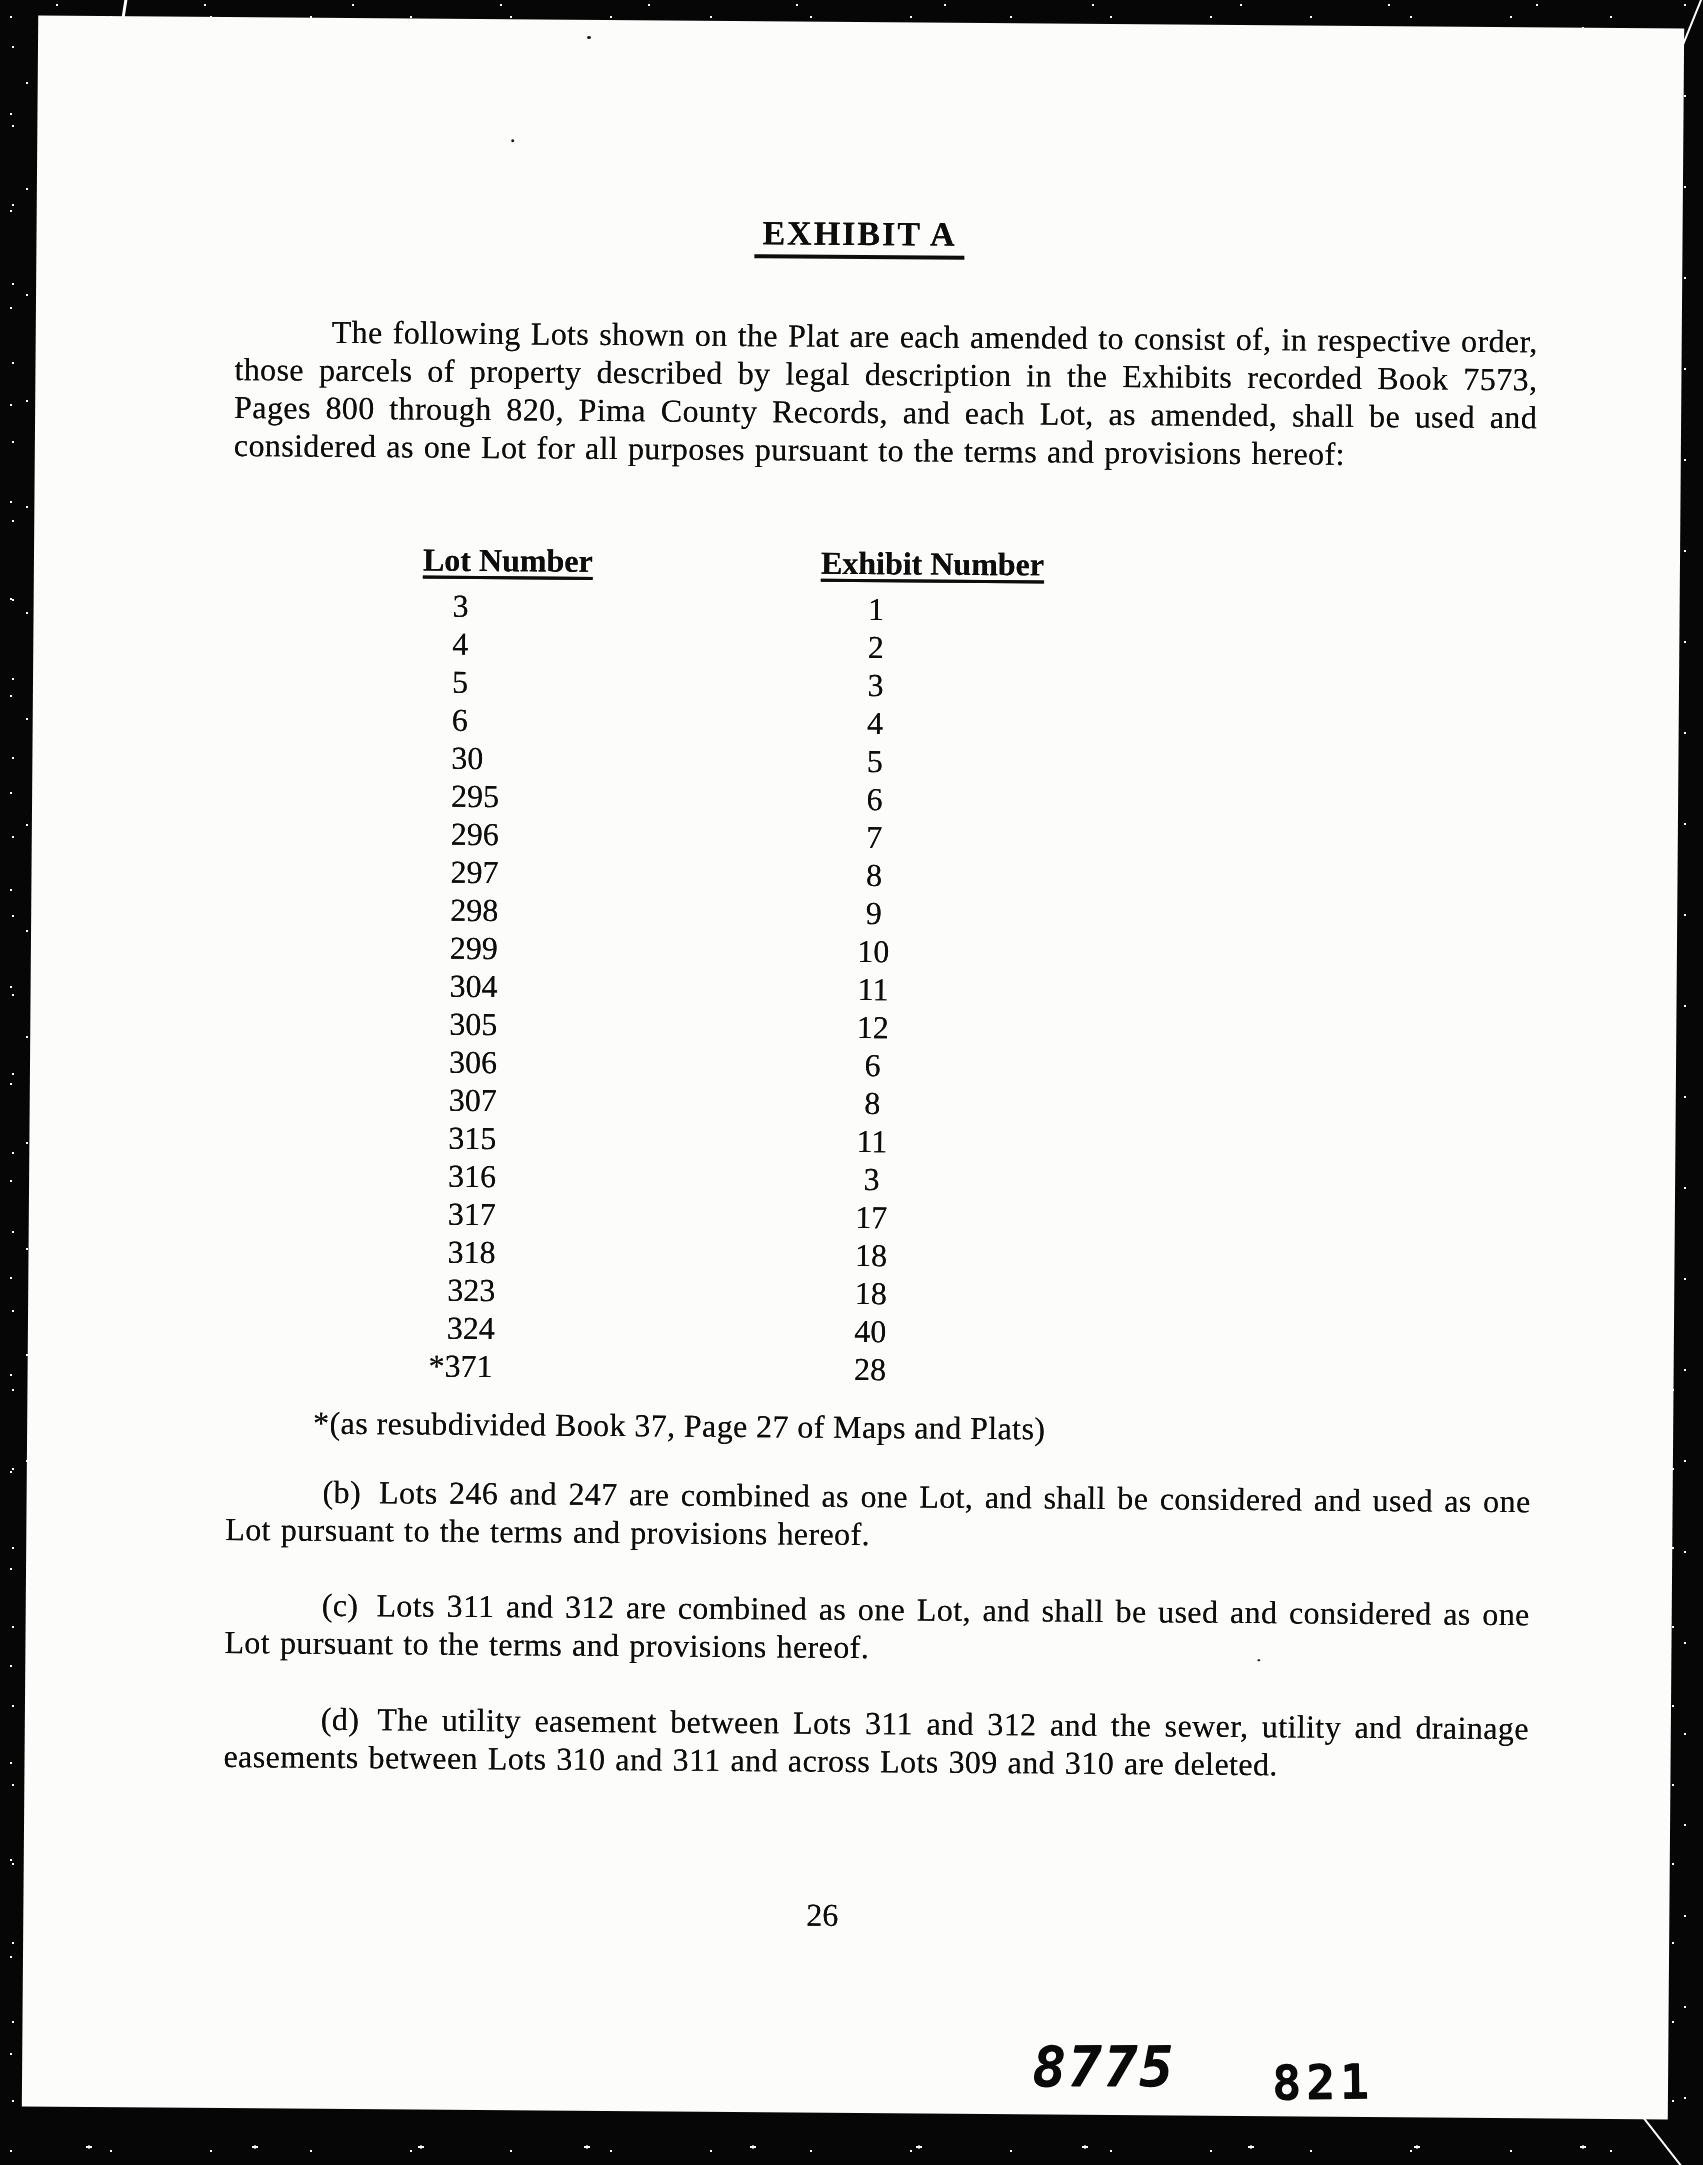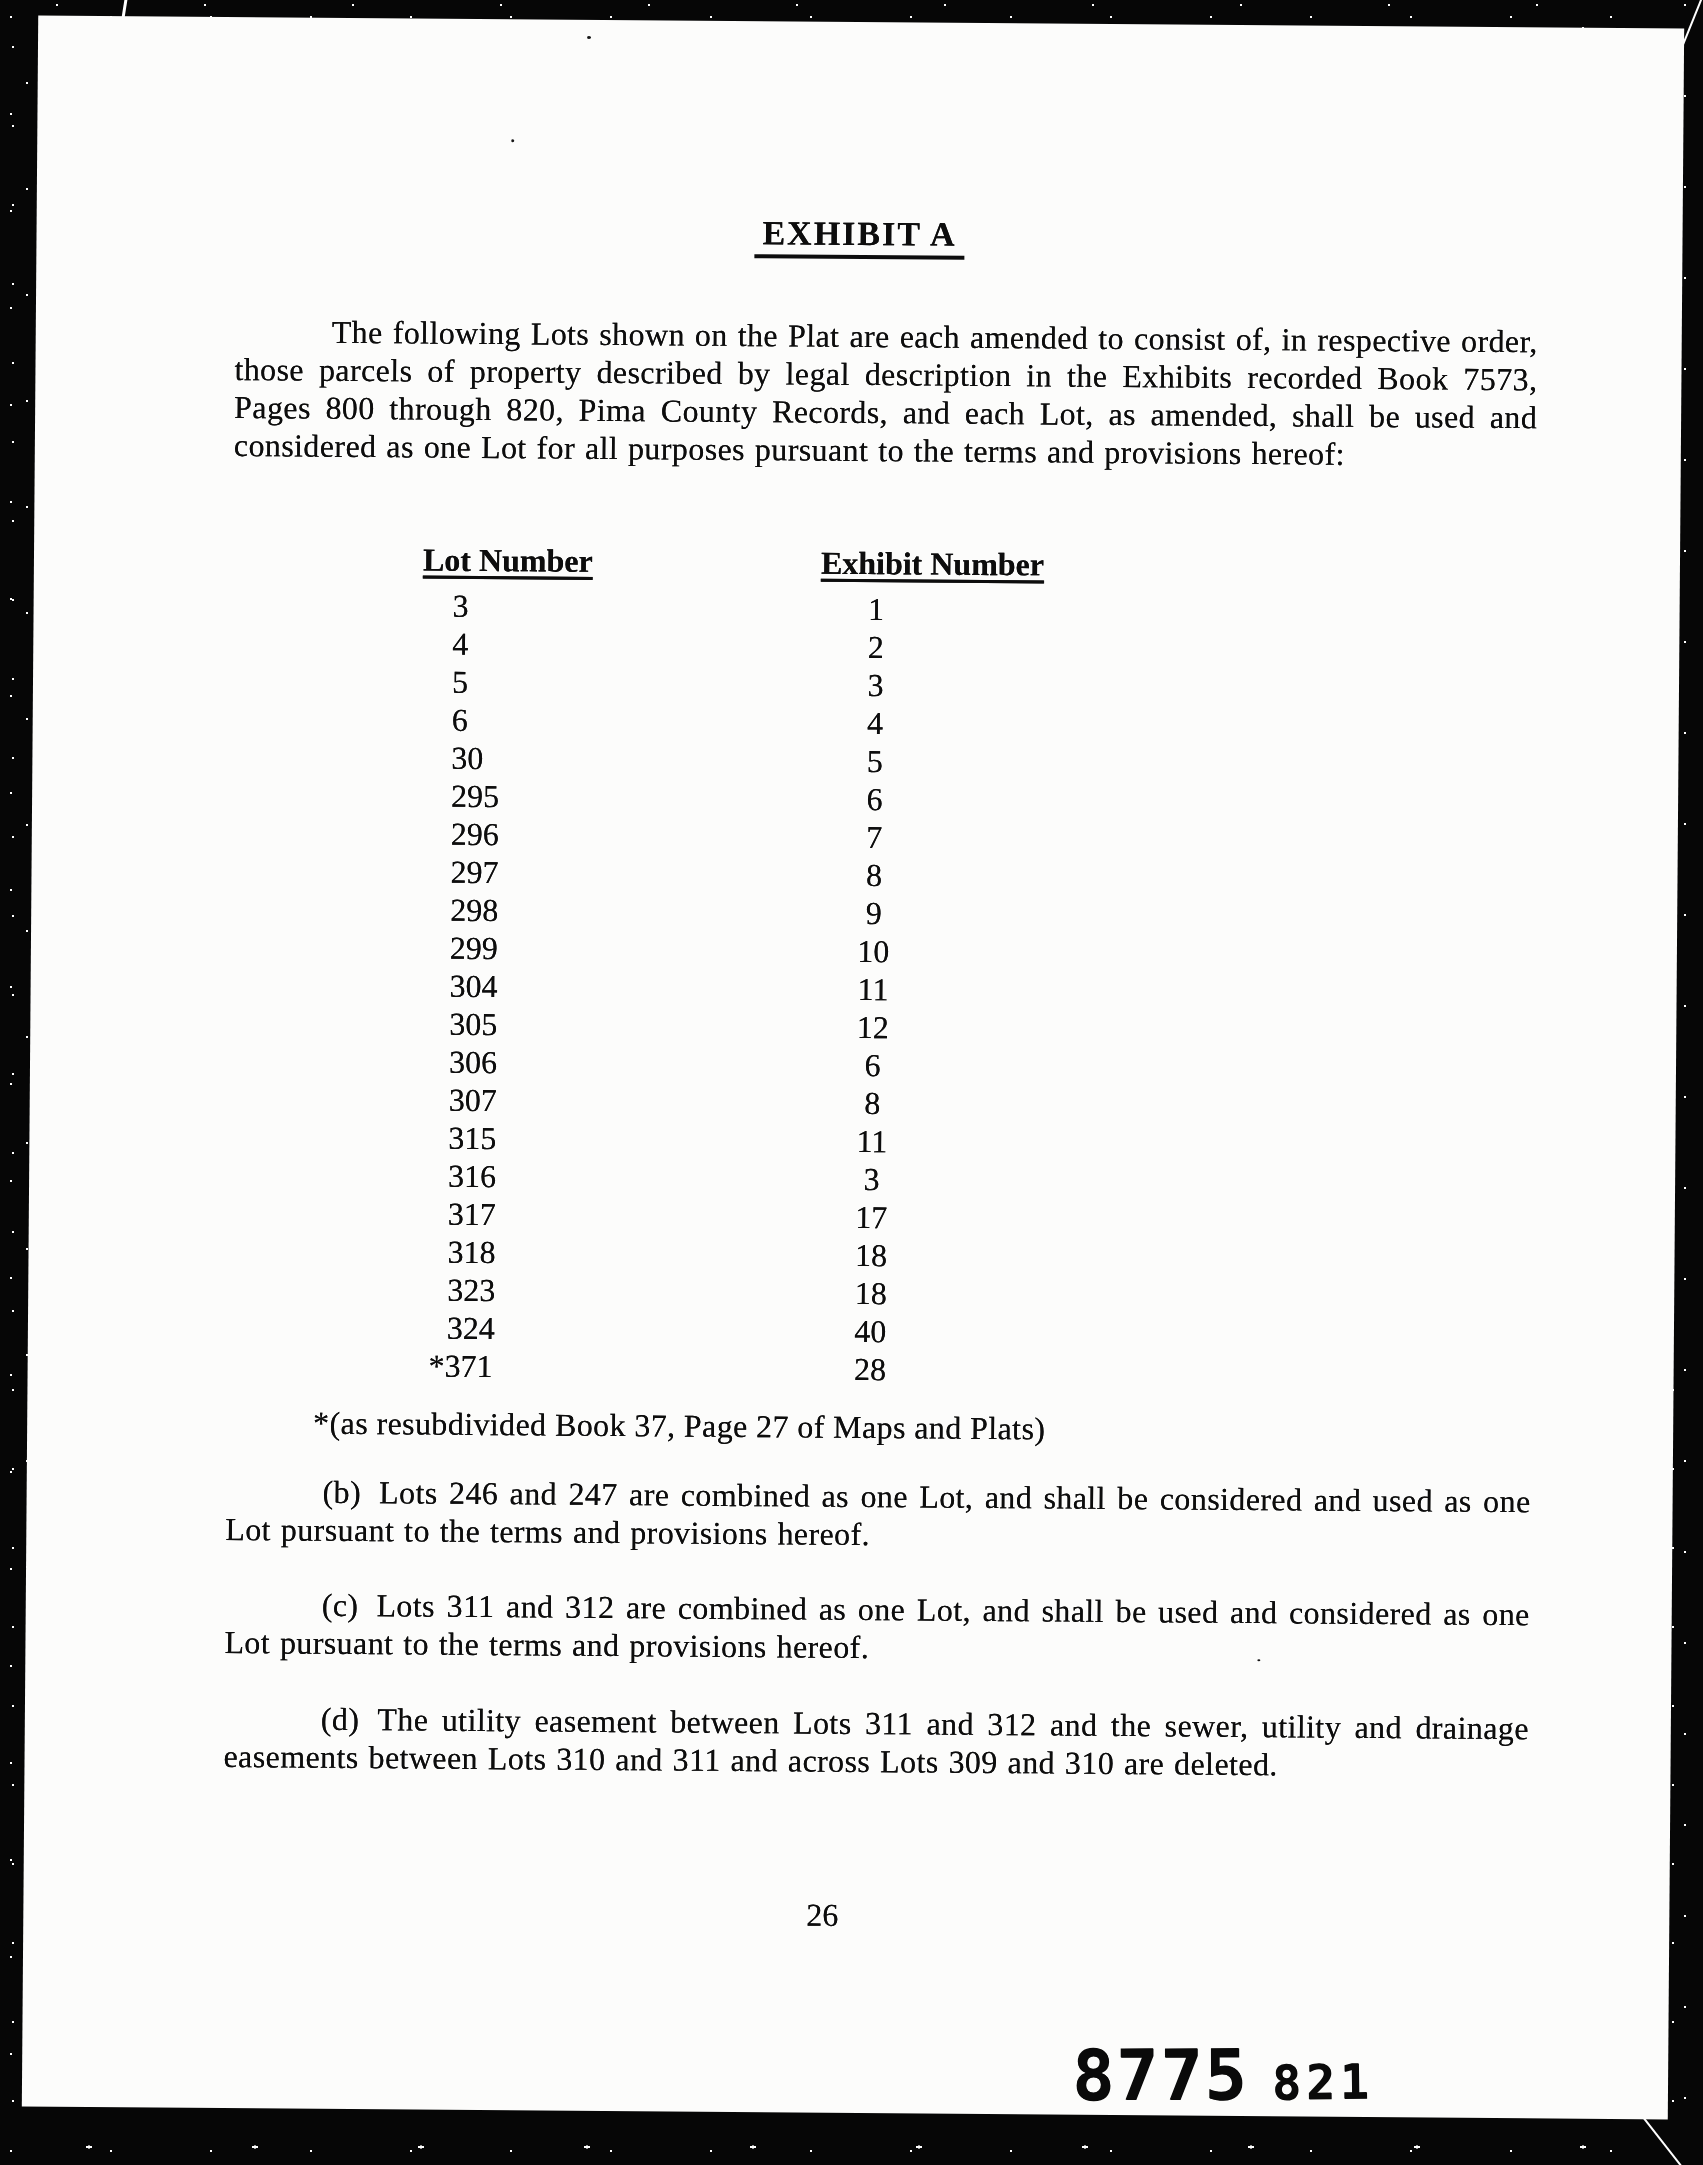--- a/index.html
+++ b/index.html
@@ -64,21 +64,21 @@
         letter-spacing:0.4px;word-spacing:1.5px;}
   .para-b{top:1455px;}
   .para-c{top:1568px;}
   .para-d{top:1682px;}
   .p-label{margin-right:18px;}
 
   .pagenum{position:absolute;left:-24px;top:1875px;width:100%;text-align:center;font-size:32px;}
 
   .stamp{position:absolute;font-family:"DejaVu Sans Mono", monospace;font-weight:bold;color:#0a0a0a;
          text-shadow:0.5px 0.5px 0 #0a0a0a;}
-  .stamp-1{left:1050px;top:2010px;font-size:70px;letter-spacing:2px;transform:rotate(-0.6deg);}
+  .stamp-1{left:1010px;top:2010px;font-size:56px;letter-spacing:2px;transform:rotate(-0.6deg);font-style:italic;}
   .stamp-2{left:1250px;top:2028px;font-size:48px;letter-spacing:5px;transform:rotate(-1.2deg);}
 </style>
 </head>
 <body>
 
 <div class="scratch sc1"></div>
 <div class="scratch sc2"></div>
 <div class="scratch sc3"></div>
 
 <div class="page">

